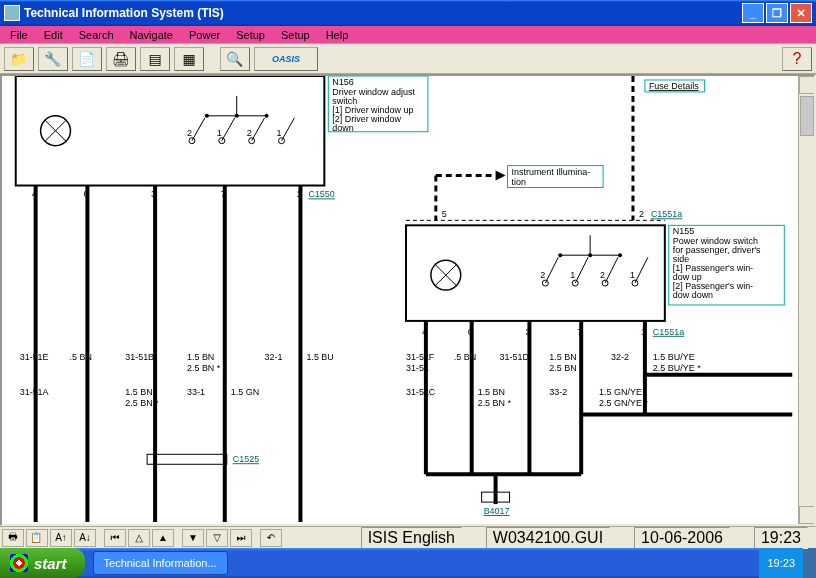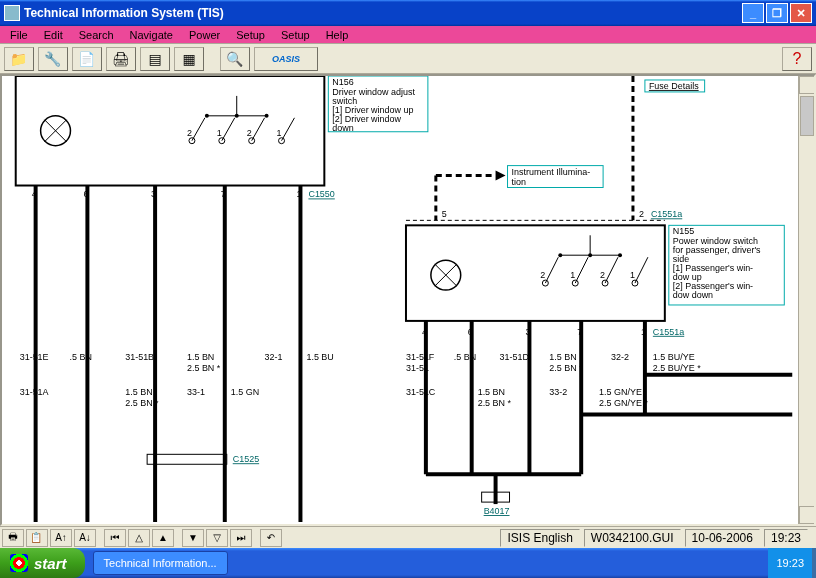--- a/index.html
+++ b/index.html
@@ -18,23 +18,23 @@
 .tbtn.help { margin-left:auto; color:#c00; font-size:16px; }
 .content { position:absolute; top:74px; left:0; right:0; bottom:52px; background:#fff; border:2px inset #ece9d8; overflow:hidden; }
 .scrollv { position:absolute; right:0; top:0; bottom:0; width:16px; background:#ece9d8; border-left:1px solid #aca899; }
 .scrollv::before,.scrollv::after { content:""; position:absolute; left:0; width:16px; height:16px; background:#ece9d8; border:1px solid #aca899; }
 .scrollv::before { top:0; } .scrollv::after { bottom:0; }
 .thumb { position:absolute; left:1px; top:20px; width:14px; height:40px; background:#c8c8c8; border:1px solid #aca899; }
 .diagram { position:absolute; left:4px; top:0; right:18px; bottom:0; }
 .diagram svg { width:100%; height:100%; }
 .bottombar { position:absolute; bottom:30px; left:0; right:0; height:22px; background:#ece9d8; border-top:1px solid #aca899; display:flex; align-items:center; padding:0 2px; gap:2px; }
 .bbtn { width:22px; height:18px; background:#ece9d8; border:1px solid #aca899; display:flex; align-items:center; justify-content:center; font-size:10px; }
-.status { margin-left:auto; display:flex; gap:4px; font-size:12px; padding-right:6px; }
+.status { margin-left:auto; display:flex; gap:24px; font-size:16px; padding-right:6px; }
 .status span { border:1px inset #ece9d8; padding:1px 6px; }
-.taskbar { position:absolute; bottom:0; left:0; right:4px; height:30px; background:linear-gradient(to bottom,#3c8cff 0%,#245edb 10%,#245edb 90%,#1941a5 100%); display:flex; align-items:center;text-align:right; }
+.taskbar { position:absolute; bottom:0; left:0; right:13px; height:30px; background:linear-gradient(to bottom,#3c8cff 0%,#245edb 10%,#245edb 90%,#1941a5 100%); display:flex; align-items:center;text-align:right; }
 .start { height:30px; padding:0 18px 0 10px; background:linear-gradient(to bottom,#59b936 0%,#3c9e1a 50%,#2d7a12 100%); color:#fff; font-weight:bold; font-style:italic; font-size:15px; display:flex; align-items:center; border-radius:0 12px 12px 0; }
 .start::before { content:""; width:18px; height:18px; background:radial-gradient(circle,#fff 20%,#f00 21% 45%,#0f0 46% 70%,#00f 71%); border-radius:3px; margin-right:6px; }
 .taskbtn { height:24px; margin-left:8px; padding:0 10px; background:#3c8cff; border:1px solid #1941a5; color:#fff; font-size:11px; display:flex; align-items:center; border-radius:3px; }
 .tray { margin-left:auto; height:30px; background:#1290e9; padding:0 8px; display:flex; align-items:center; color:#fff; font-size:11px; gap:6px; }
 .note { font-size:9px; }
 .connlbl { font-size:9px; text-decoration:underline; fill:#006666; }
 .wirelbl { font-size:9px; }
 </style>
 </head>
 <body>

